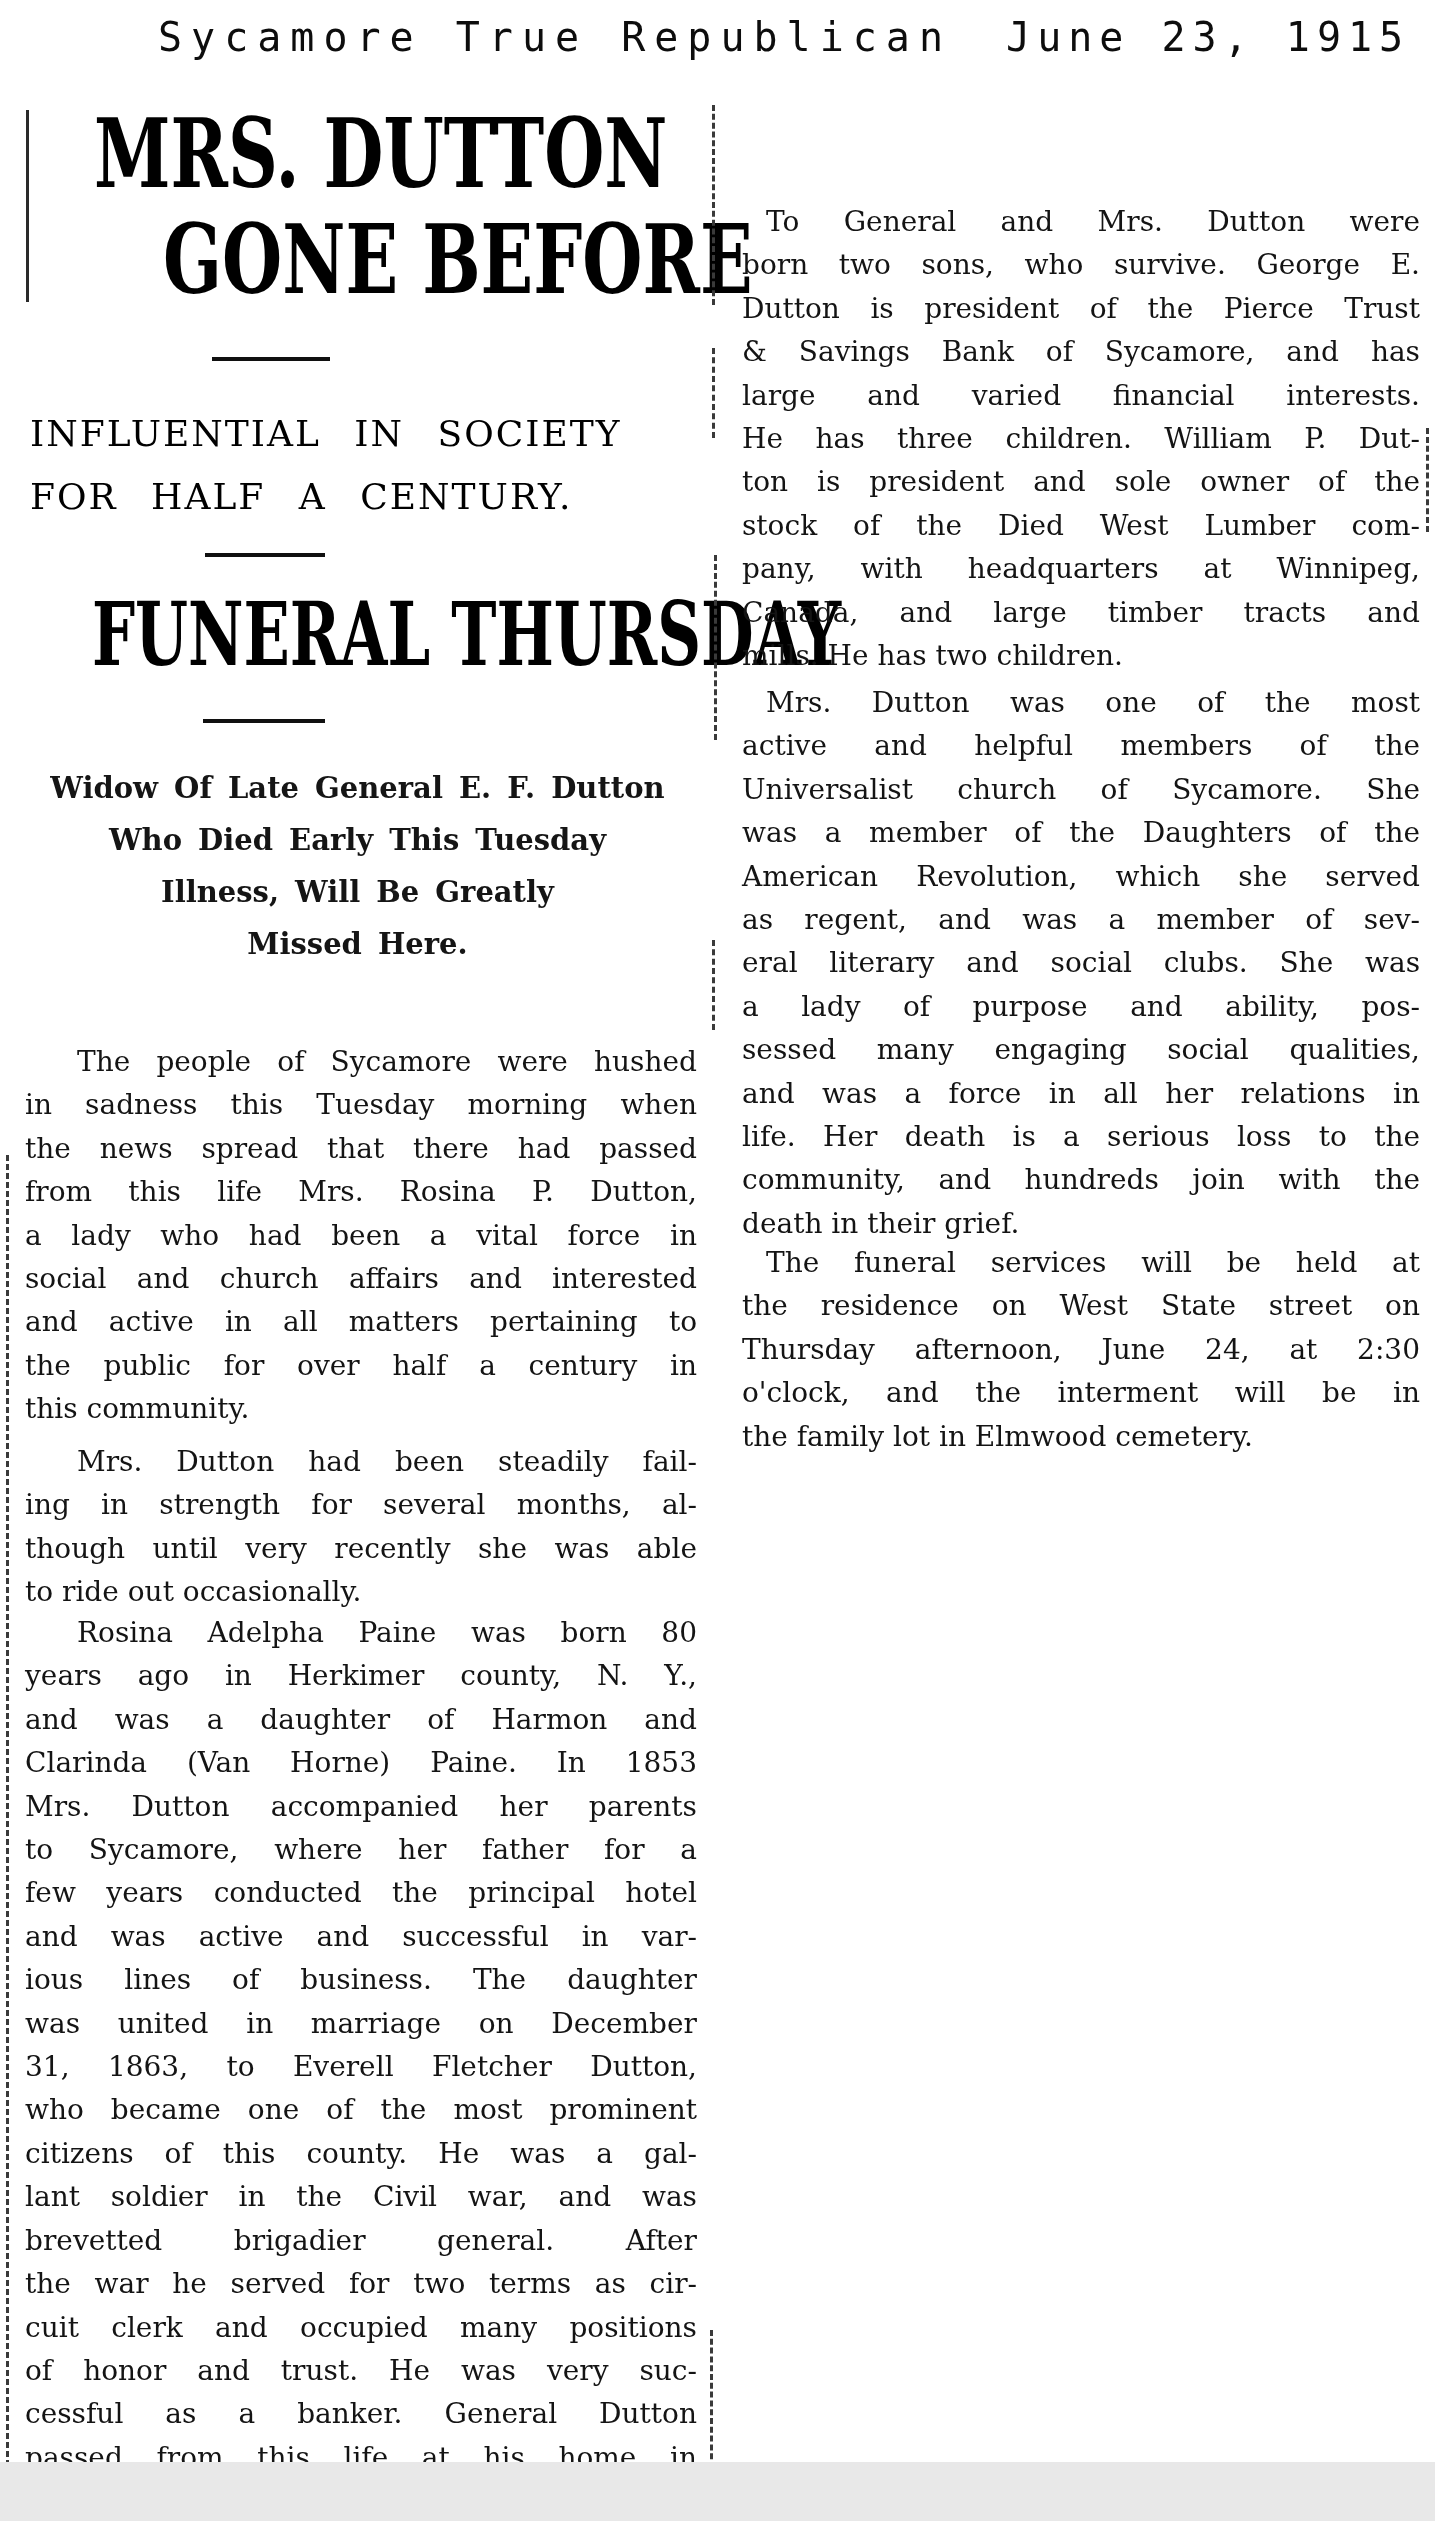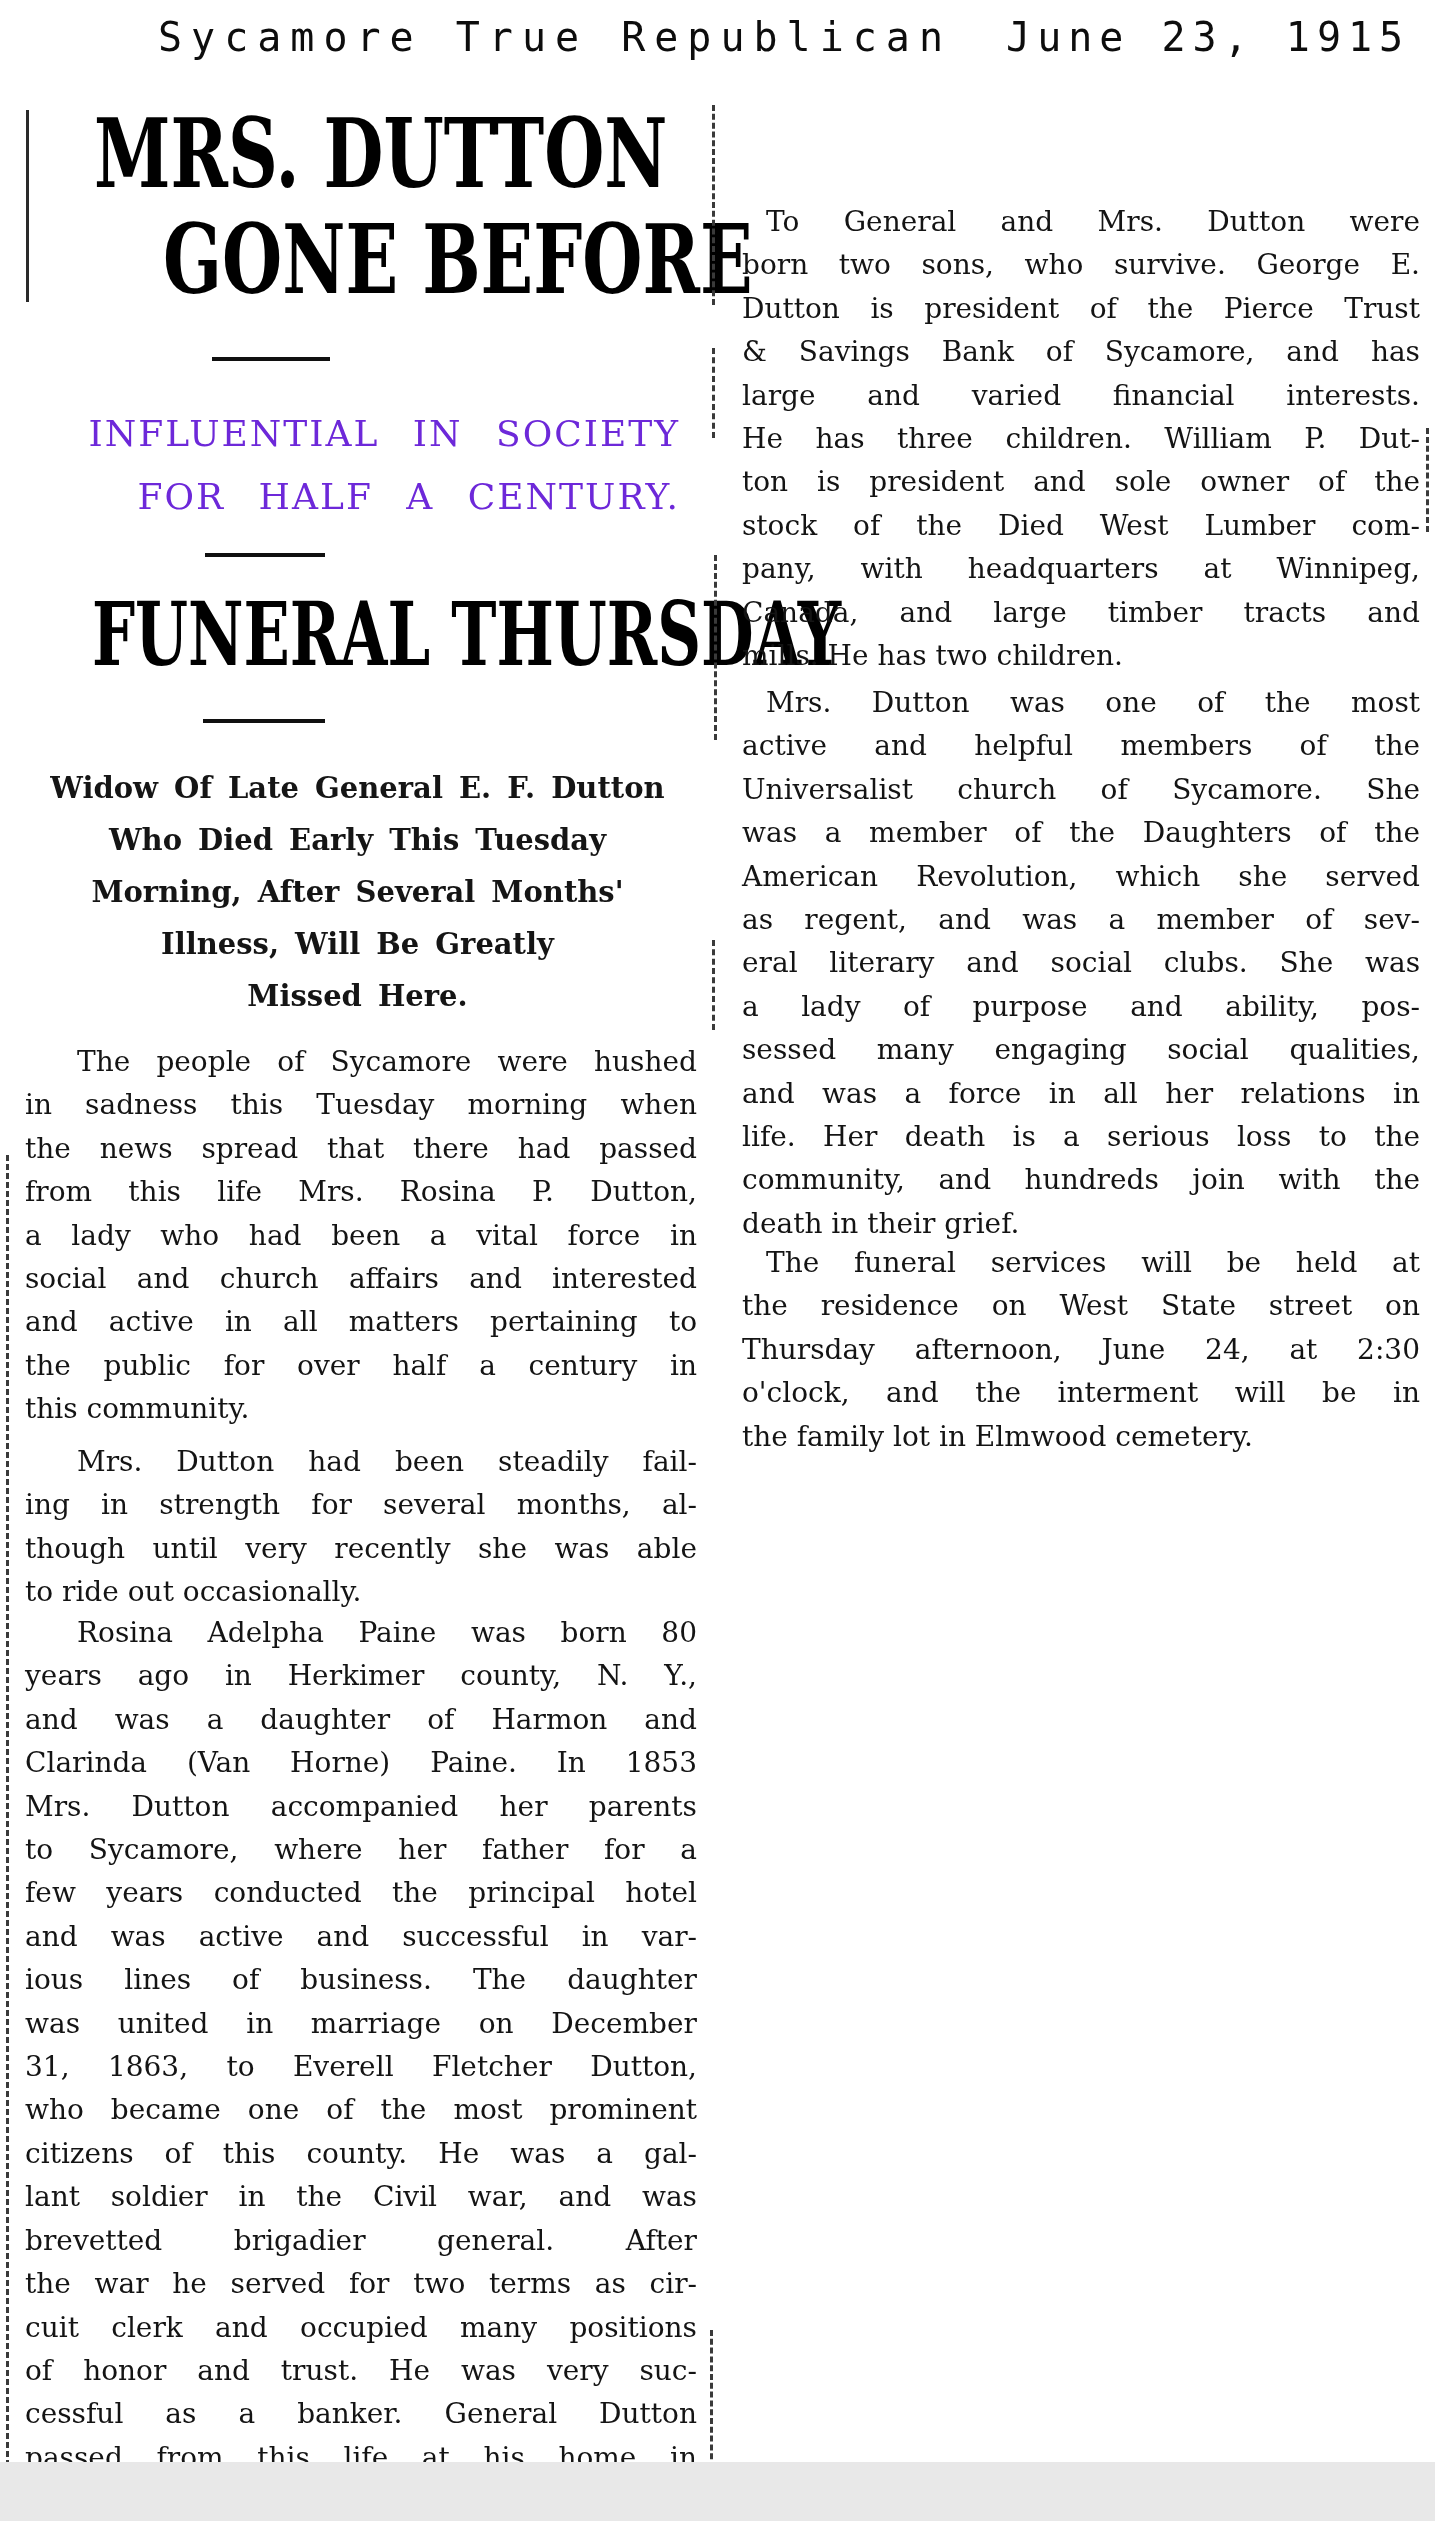--- a/index.html
+++ b/index.html
@@ -32,22 +32,22 @@
   .hl3{left:92px;top:590px;font-size:88px;transform:scaleX(0.69);}
 
   
   .rule{position:absolute;height:4px;background:#101010;}
   .rule1{left:212px;top:357px;width:118px;}
   .rule2{left:205px;top:553px;width:120px;}
   .rule3{left:203px;top:719px;width:122px;}
 
   
   .subhead{
-    position:absolute;left:30px;top:402px;width:650px;text-align:right;
-    font-size:36px;color:#6d28d9;letter-spacing:2px;word-spacing:20px;
+    position:absolute;left:30px;top:402px;width:650px;text-align:left;
+    font-size:36px;color:#000000;letter-spacing:2px;word-spacing:20px;
   }
   .subhead-line{line-height:63px;white-space:nowrap;}
 
   
   .deck{
     position:absolute;left:35px;top:762px;width:645px;
     font-size:29px;color:#151515;word-spacing:6px;
   }
   .deck .deck-line{line-height:52px;text-align:center;font-weight:bold;}
 
@@ -104,21 +104,20 @@
 
   <div class="rule rule2"></div>
 
   <div class="hl hl3">FUNERAL THURSDAY</div>
 
   <div class="rule rule3"></div>
 
   <div class="deck">
       <div class="deck-line first">Widow Of Late General E. F. Dutton</div>
       <div class="deck-line">Who Died Early This Tuesday</div>
-      <div class="deck-line">Morning, After Several Months'</div>
       <div class="deck-line">Illness, Will Be Greatly</div>
       <div class="deck-line last">Missed Here.</div>
     </div>
 
   <div class="para col-left lp1">
       <div class="body-line first">The people of Sycamore were hushed</div>
       <div class="body-line">in sadness this Tuesday morning when</div>
       <div class="body-line">the news spread that there had passed</div>
       <div class="body-line">from this life Mrs. Rosina P. Dutton,</div>
       <div class="body-line">a lady who had been a vital force in</div>

